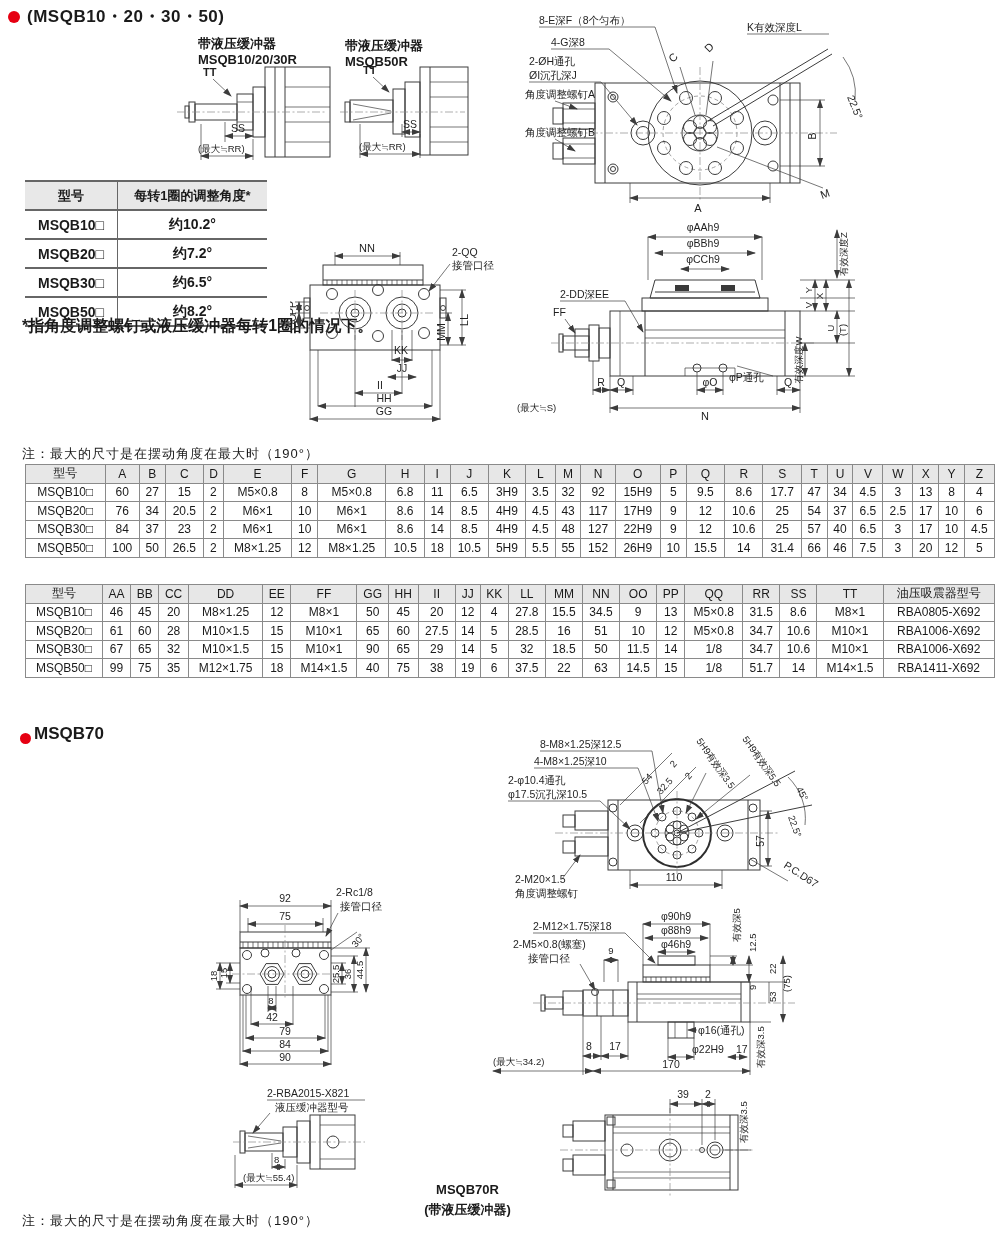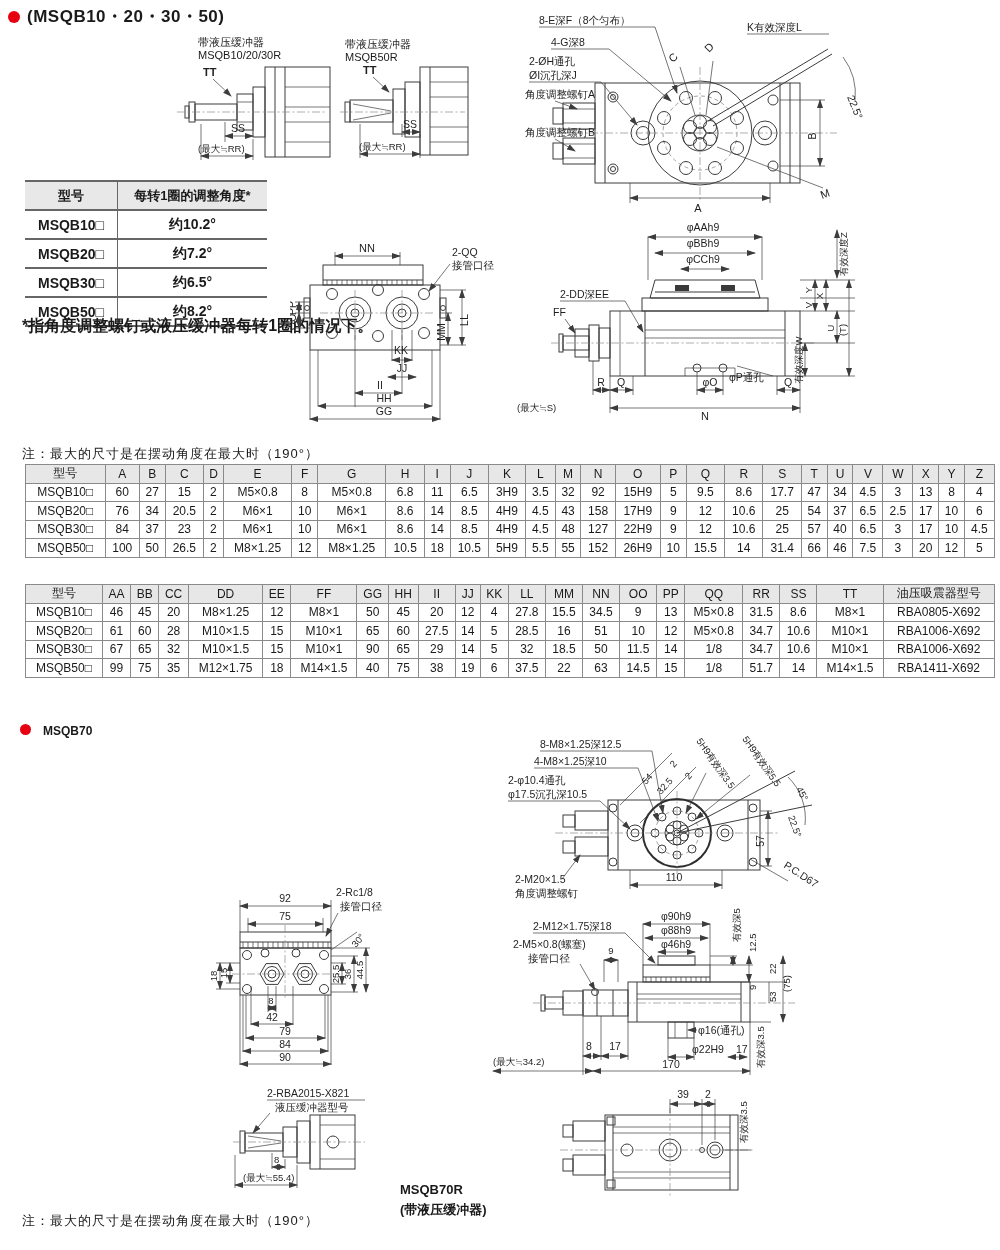--- a/index.html
+++ b/index.html
@@ -1,26 +1,26 @@
 <!DOCTYPE html>
 <html><head>
 <meta charset="utf-8">
 <style>
   html,body{margin:0;padding:0;background:#fff;}
   .page{position:relative;width:1000px;height:1250px;background:#ffffff;
         font-family:"Liberation Sans",sans-serif;color:#1a1a1a;overflow:hidden;}
   .abs{position:absolute;}
   .sec-title{font-size:17px;font-weight:600;letter-spacing:.5px;display:flex;align-items:center;gap:7px;}
-  .sec-title2{font-size:12px;font-weight:700;display:flex;align-items:flex-start;gap:12px;}
+  .sec-title2{font-size:17px;font-weight:700;display:flex;align-items:flex-end;gap:3px;}
   .dot{width:12px;height:12px;border-radius:50%;display:inline-block;}
   .dot2{width:11px;height:11px;border-radius:50%;display:inline-block;}
-  .draw-title{font-size:11px;font-weight:400;line-height:1.2;}
+  .draw-title{font-size:13px;font-weight:700;line-height:1.2;}
   .note{font-size:13px;font-weight:400;letter-spacing:1px;}
   .footnote{font-size:16px;font-weight:700;}
-  .center-label{font-size:13px;font-weight:700;text-align:left;line-height:1.5;}
+  .center-label{font-size:13px;font-weight:700;text-align:center;line-height:1.5;}
 
   table.adj{border-collapse:collapse;width:242px;font-size:14px;}
   table.adj th,table.adj td{height:25px;text-align:center;font-weight:700;
       border-top:2px solid #666;border-bottom:2px solid #666;}
   table.adj th:first-child,table.adj td:first-child{width:90px;border-right:1.5px solid #666;}
   table.adj thead th{background:#e8e8e8;font-size:13px;}
 
   table.dim{border-collapse:collapse;width:970px;font-size:12px;table-layout:auto;}
   table.dim th,table.dim td{border:1px solid #8a8a8a;padding:0 3px;height:17.5px;
       text-align:center;white-space:nowrap;font-weight:400;}
@@ -434,21 +434,21 @@
           <td>2</td>
           <td>M6×1</td>
           <td>10</td>
           <td>M6×1</td>
           <td>8.6</td>
           <td>14</td>
           <td>8.5</td>
           <td>4H9</td>
           <td>4.5</td>
           <td>43</td>
-          <td>158</td>
+          <td>117</td>
           <td>17H9</td>
           <td>9</td>
           <td>12</td>
           <td>10.6</td>
           <td>25</td>
           <td>54</td>
           <td>37</td>
           <td>6.5</td>
           <td>2.5</td>
           <td>17</td>

